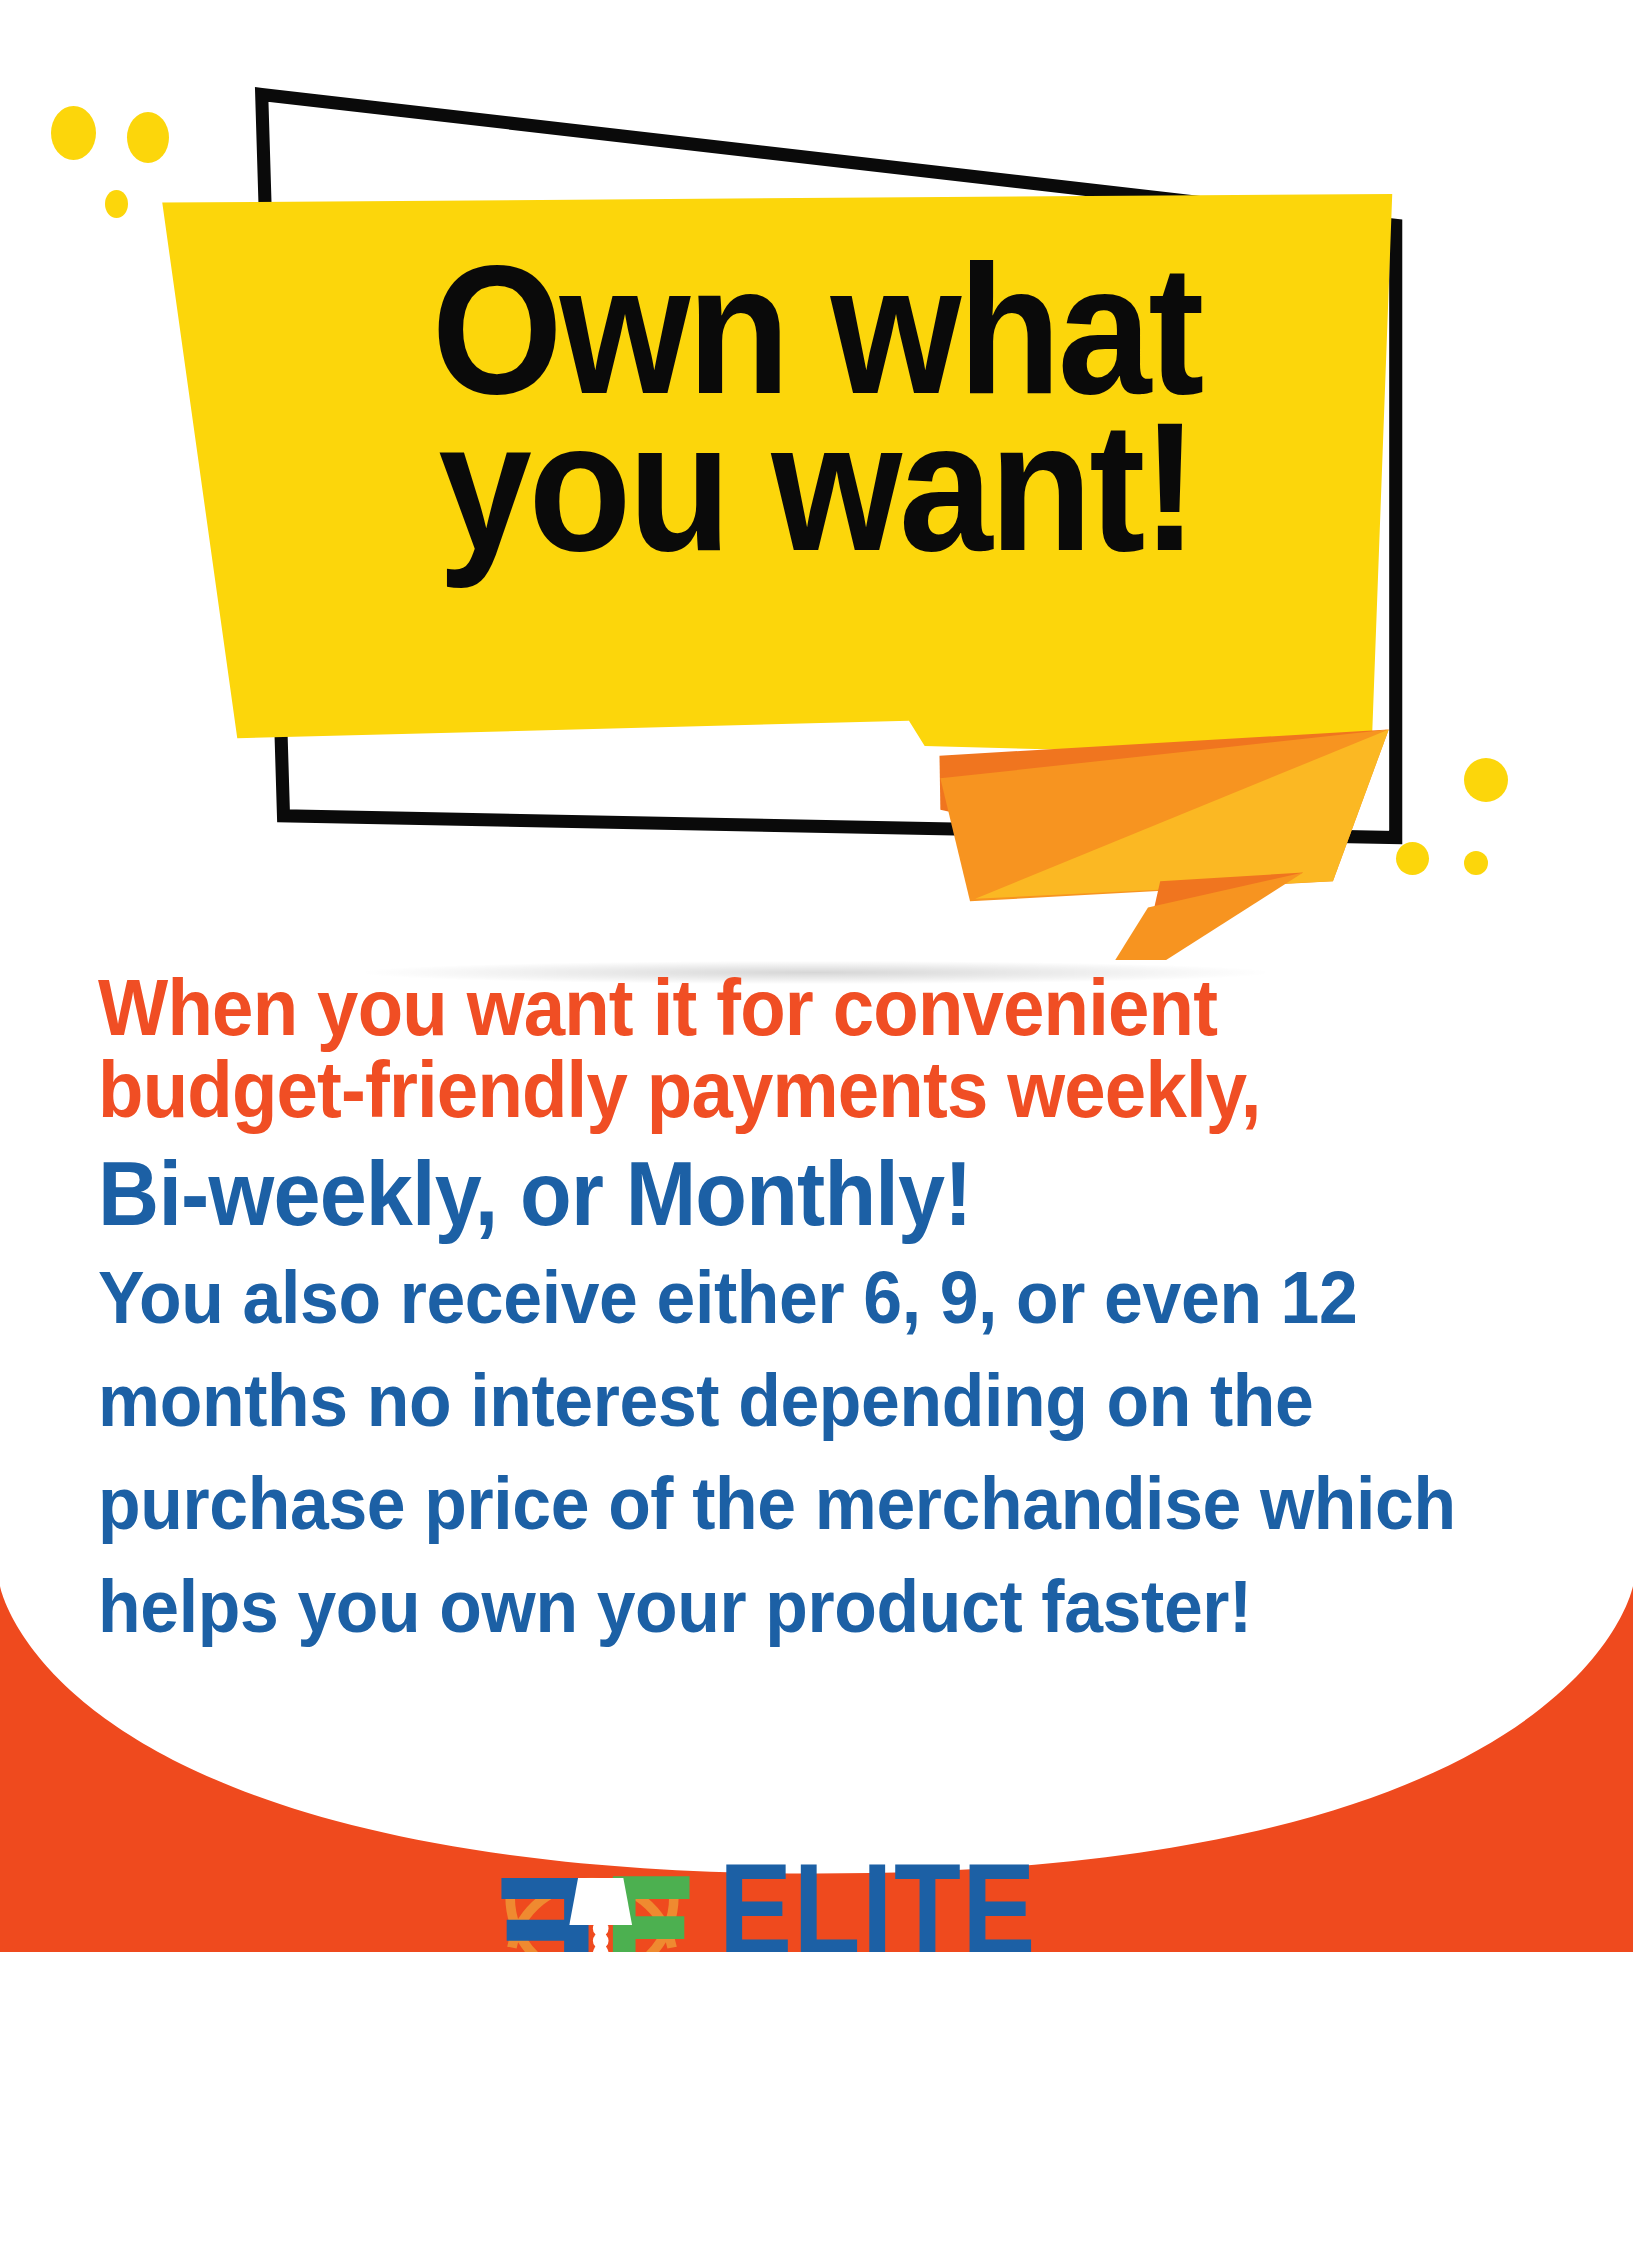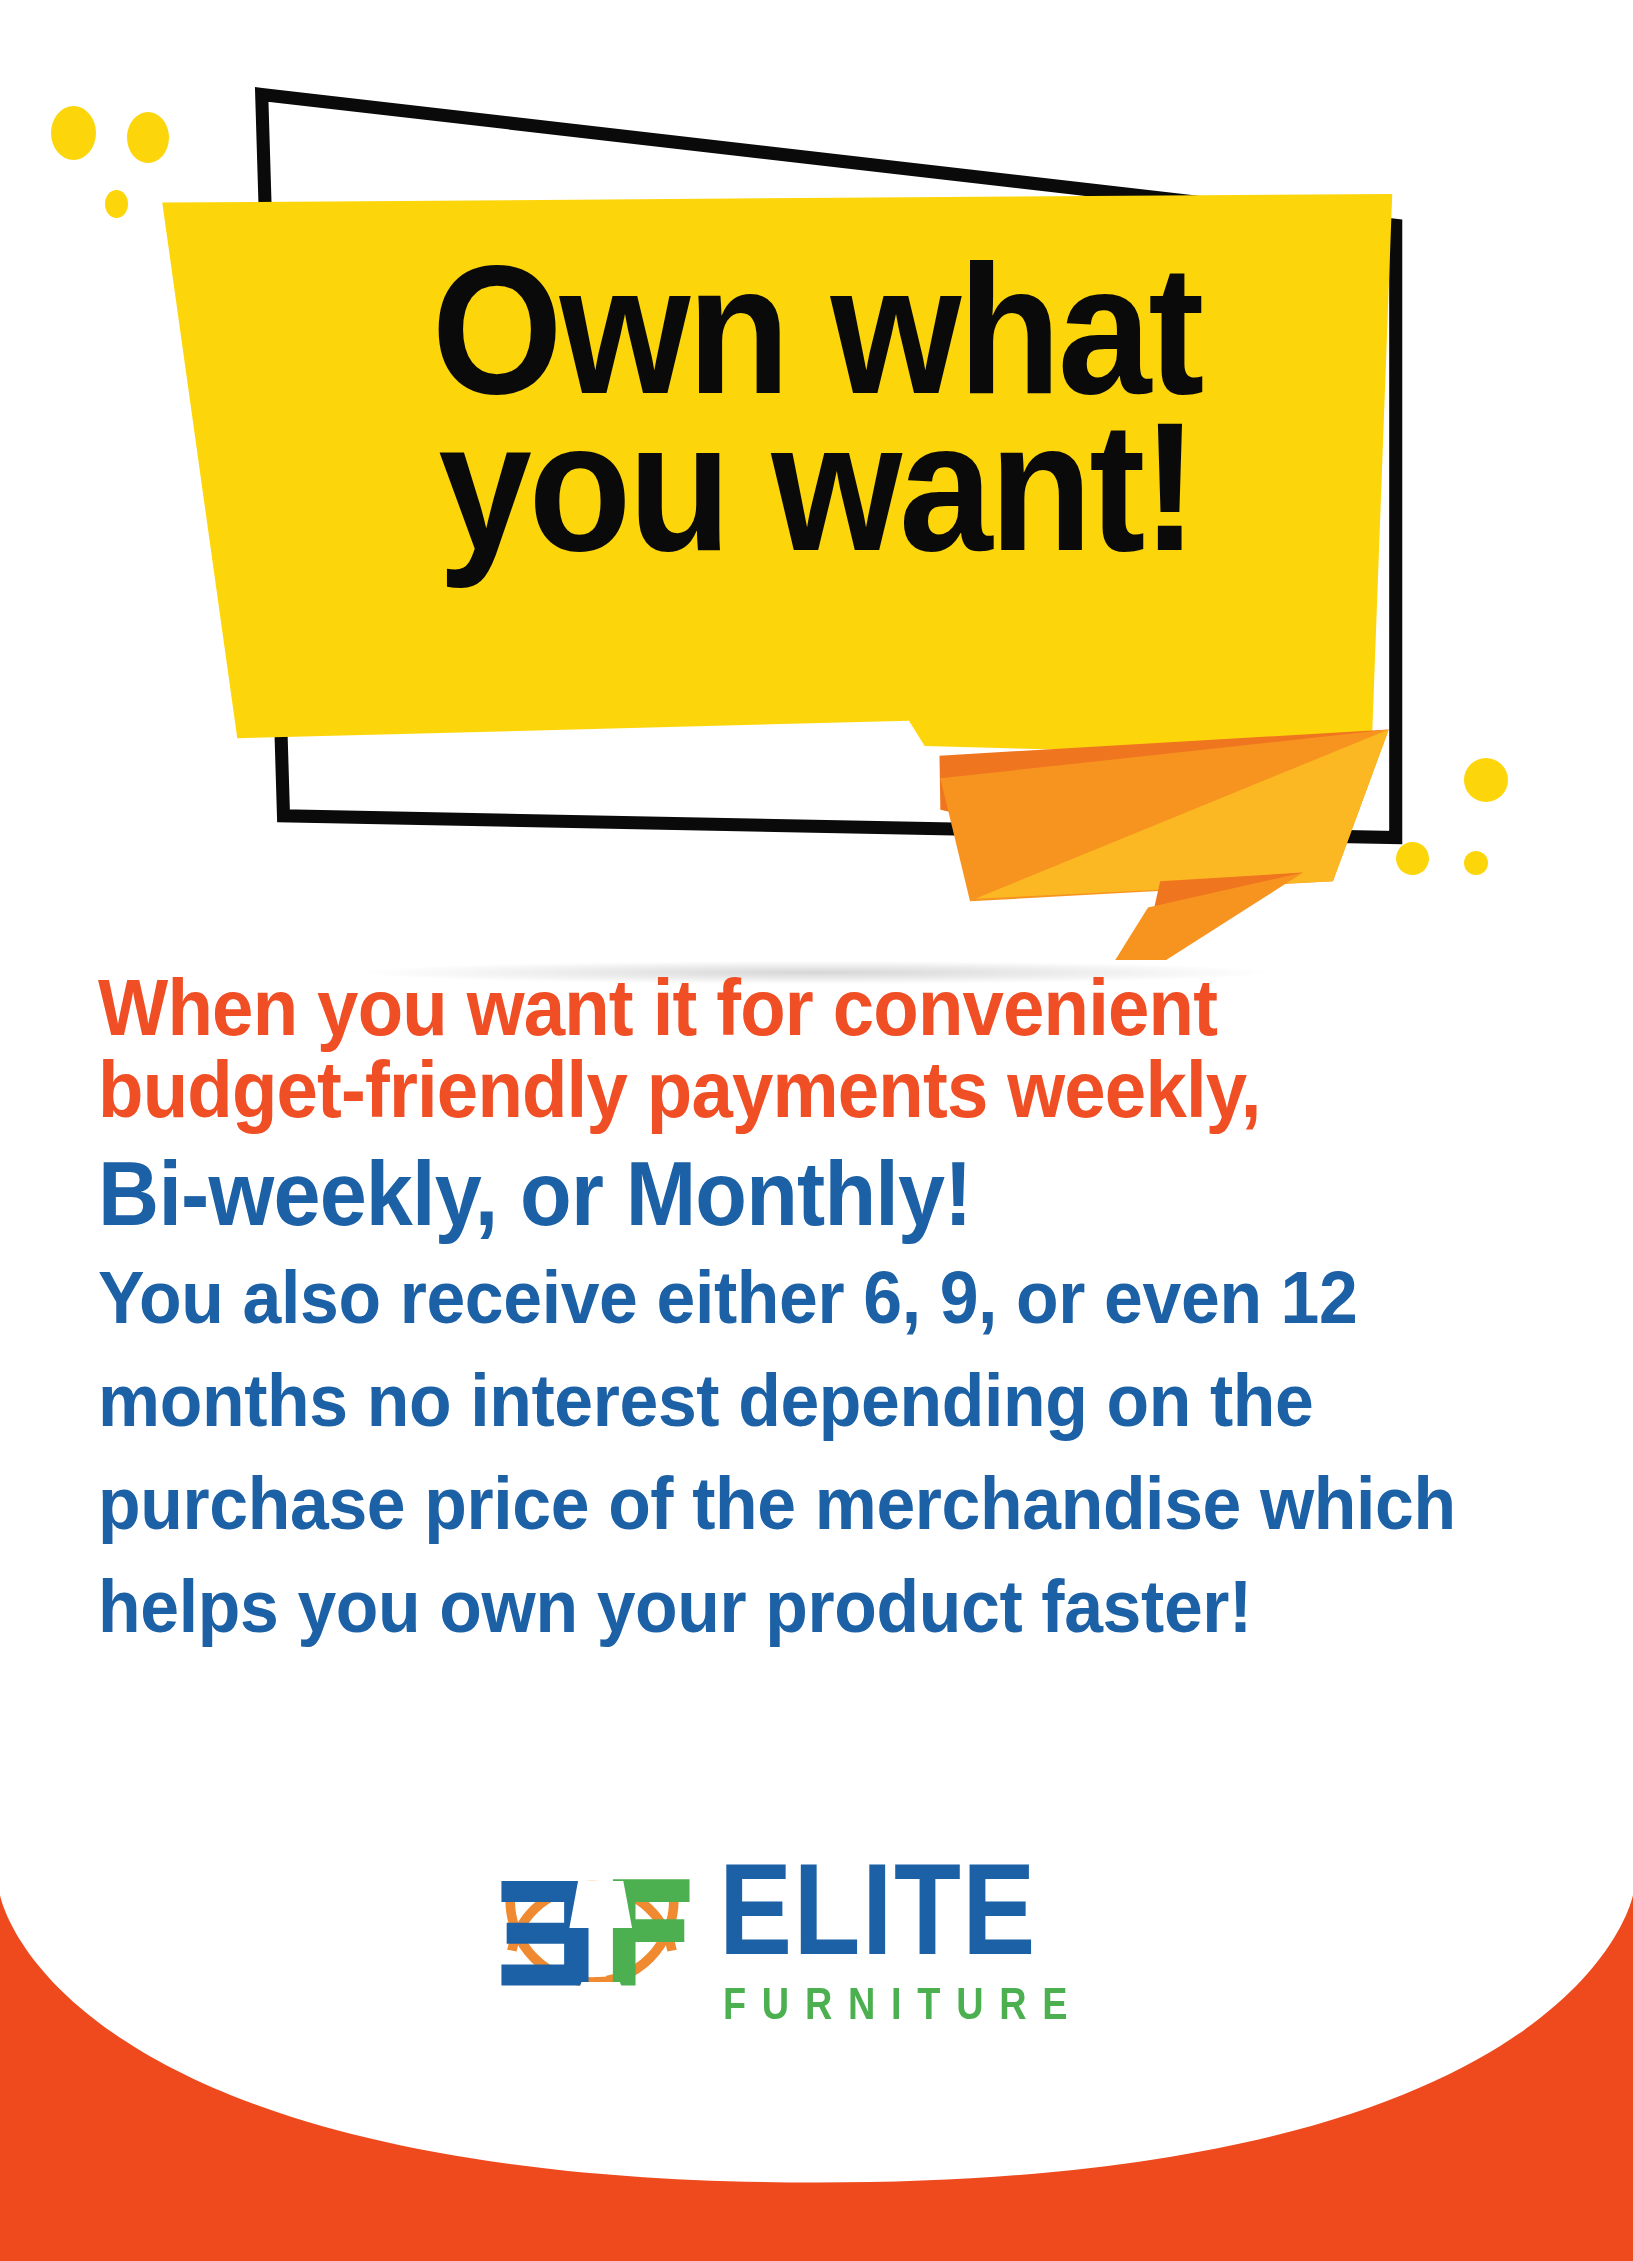--- a/index.html
+++ b/index.html
@@ -9,21 +9,21 @@
     width:1633px;
     height:2261px;
     background:#ffffff;
     font-family:"Liberation Sans", sans-serif;
     overflow:hidden;
   }
 
   #poster {
     position:relative;
     width:1633px;
-    height:2261px;
+    height:1952px;
     background:#ffffff;
     overflow:hidden;
   }
 
   
   .dot { position:absolute; background:#FCD60B; border-radius:50%; }
 
   .dot-tl-1 { left:51px;  top:106px; width:45px;  height:54px; }
   .dot-tl-2 { left:127px; top:112px; width:42px;  height:51px; }
   .dot-tl-3 { left:105px; top:190px; width:23px;  height:28px; }
@@ -111,21 +111,21 @@
   
   .logo {
     position:absolute;
     left:0; top:1822px;
     width:1633px;
     display:flex;
     justify-content:center;
     align-items:flex-start;
     z-index:7;
   }
-  .logo-inner { display:flex; align-items:flex-end; gap:26px; }
+  .logo-inner { display:flex; align-items:center; gap:26px; }
   .logo-mark { width:202px; height:202px; flex:0 0 auto; }
   .logo-words { display:flex; flex-direction:column; margin-top:26px; }
   .logo-elite {
     color:#1C60A5;
     font-family:"Liberation Sans Narrow","Liberation Sans", sans-serif;
     font-weight:bold;
     font-size:129px;
     line-height:0.96;
     letter-spacing:1.7px;
     transform:scaleX(0.85);

